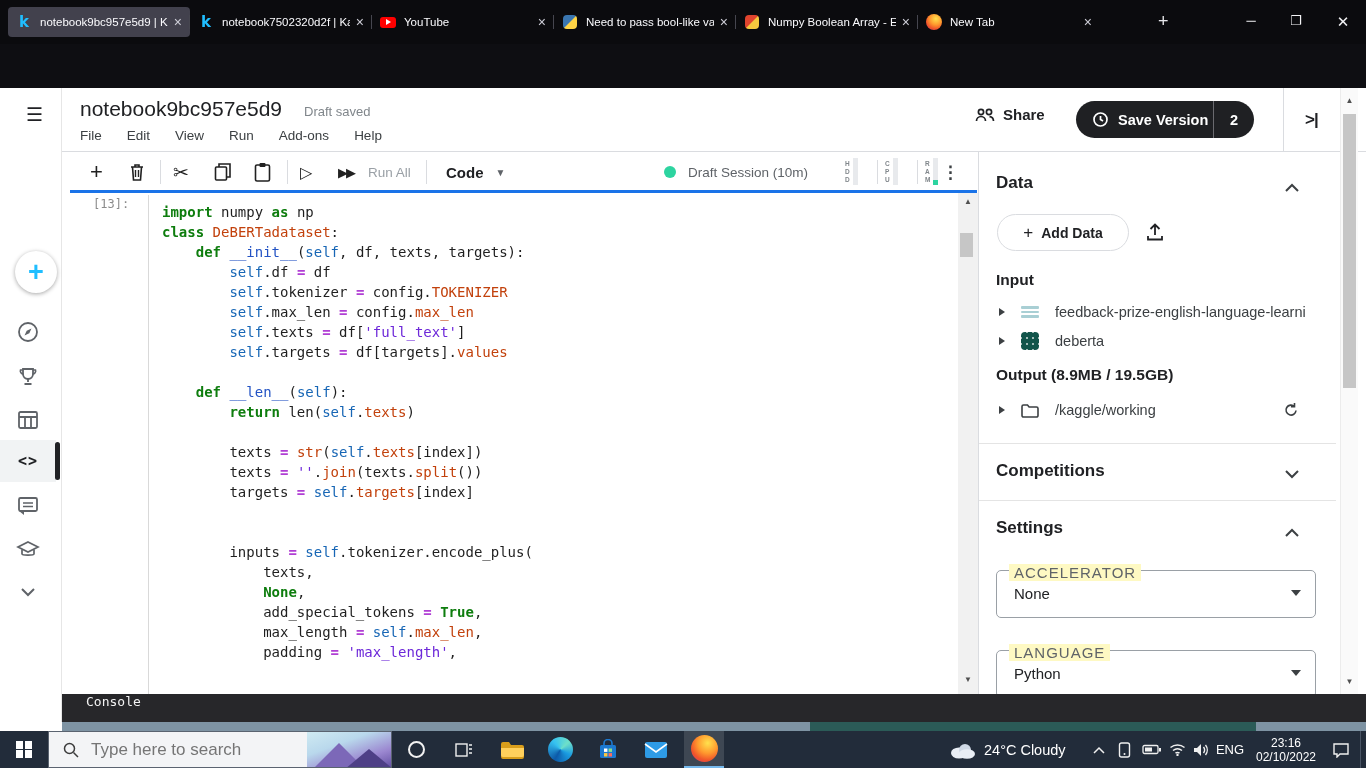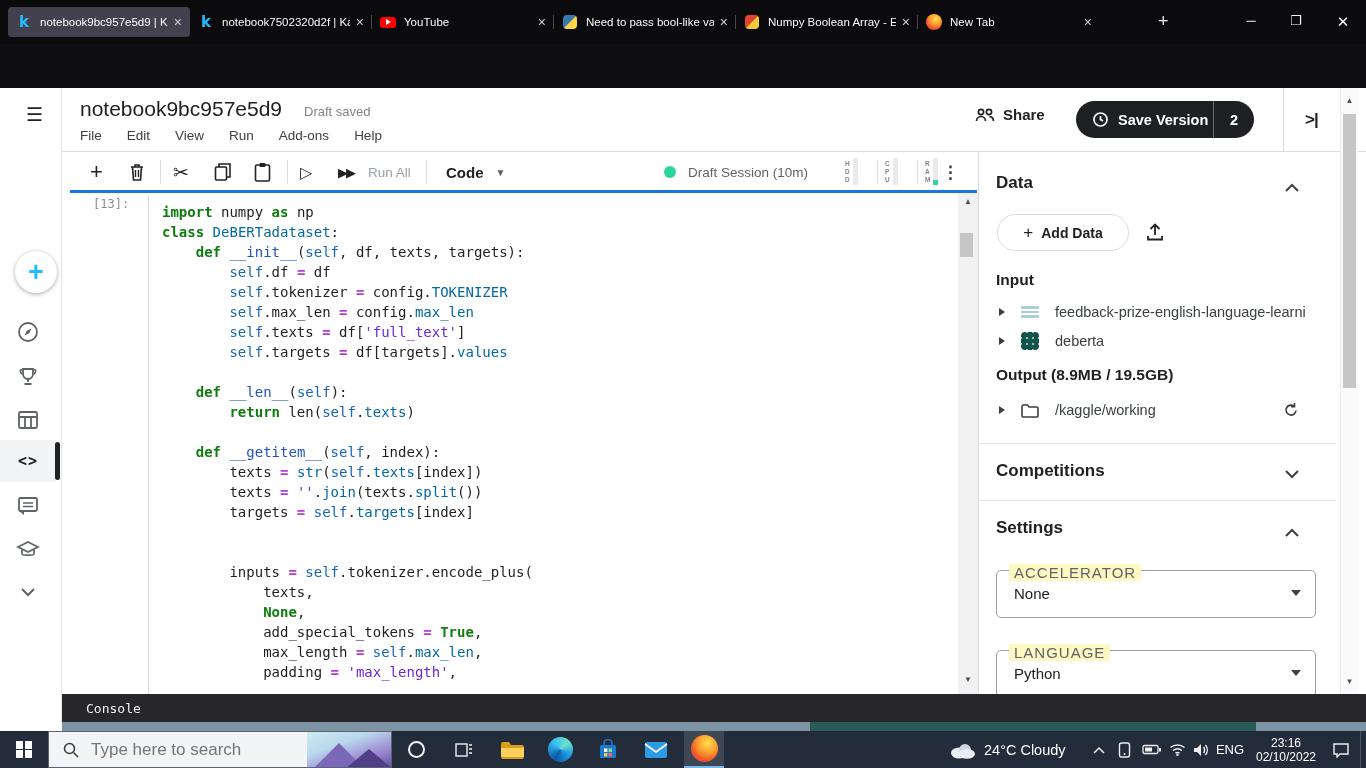--- a/index.html
+++ b/index.html
@@ -79,21 +79,21 @@
   #bluebar{left:70px;top:190px;width:907px;height:3px;background:#1a73e8;}
   #editor{left:62px;top:193px;width:916px;height:501px;background:#fff;overflow:hidden;}
   #gutter{position:absolute;left:31px;top:4px;font-family:"DejaVu Sans Mono",monospace;font-size:12px;color:#8b8b8b;}
   #cellborder{position:absolute;left:86px;top:2px;width:1px;height:499px;background:#d9d9d9;}
   #code{position:absolute;left:100px;top:9px;font-family:"DejaVu Sans Mono",monospace;font-size:14px;line-height:20px;color:#1f1f1f;}
   .code-line{height:20px;white-space:pre;}
   .tok-k{color:#0e7d0e;font-weight:bold;}
   .tok-o{color:#b03fd4;font-weight:bold;}
   .tok-s{color:#6d28d9;}
   .tok-f{color:#1766b5;}
-  .tok-r{color:#0369a1;}
+  .tok-r{color:#c2410c;}
   .tok-d{color:#2353c4;}
   .tok-p{color:#1f1f1f;}
   .vscroll{background:#f1f1f1;}
   .scroll-arrow{position:absolute;left:0;width:100%;text-align:center;font-size:8px;color:#505050;}
   .scroll-thumb{position:absolute;left:2px;width:13px;background:#c6c6c6;}
 
   
   #rpanel{left:978px;top:152px;width:358px;height:542px;background:#fff;border-left:1px solid #dadce0;overflow:hidden;}
   .sec-title{font-size:17px;font-weight:bold;color:#202124;}
   .chev{stroke:#3c4043;stroke-width:2;fill:none;}
@@ -112,21 +112,21 @@
   .fieldset .legend{position:absolute;left:12px;top:-7px;background:#fef9c3;padding:0 5px;font-size:15px;font-weight:normal;
     color:#5f6368;letter-spacing:1px;}
   .fieldset .value{position:absolute;left:17px;top:14px;font-size:15px;color:#202124;}
   .fieldset .dd{position:absolute;right:14px;top:19px;width:0;height:0;border-top:6px solid #3c4043;
     border-left:5px solid transparent;border-right:5px solid transparent;}
 
   
   #pagescroll{left:1340px;top:88px;width:18px;height:606px;background:#fafafa;border-left:1px solid #ececec;}
 
   
-  #consolebar{left:62px;top:694px;width:1304px;height:28px;background:#27272a;display:flex;align-items:center;}
+  #consolebar{left:62px;top:694px;width:1304px;height:28px;background:#27272a;display:flex;}
   #consolebar span{margin-left:24px;font-family:"DejaVu Sans Mono",monospace;font-size:13px;color:#f2f2f2;}
   #bottomstrip{left:0;top:722px;width:1366px;height:9px;background:#7e93a3;}
   .strip-teal{position:absolute;left:810px;top:0;width:446px;height:9px;background:#2b5b57;}
   .strip-white{position:absolute;left:0;top:0;width:62px;height:9px;background:#fff;}
 
   
   #taskbar{left:0;top:731px;width:1366px;height:37px;background:#222c3a;display:flex;align-items:center;color:#fff;}
   .tb-slot{position:absolute;top:0;height:37px;display:flex;align-items:center;justify-content:center;}
   #tsearch{position:absolute;left:48px;top:0;width:344px;height:37px;background:#f3f4f6;border:1px solid #5a6370;
     display:flex;align-items:center;overflow:hidden;}
@@ -411,21 +411,20 @@
         <div class="code-line"><span class="tok tok-p">    </span><span class="tok tok-k">def</span><span class="tok tok-p"> </span><span class="tok tok-d">__init__</span><span class="tok tok-p">(</span><span class="tok tok-f">self</span><span class="tok tok-p">, df, texts, targets):</span></div>
         <div class="code-line"><span class="tok tok-p">        </span><span class="tok tok-f">self</span><span class="tok tok-p">.df </span><span class="tok tok-o">=</span><span class="tok tok-p"> df</span></div>
         <div class="code-line"><span class="tok tok-p">        </span><span class="tok tok-f">self</span><span class="tok tok-p">.tokenizer </span><span class="tok tok-o">=</span><span class="tok tok-p"> config.</span><span class="tok tok-r">TOKENIZER</span></div>
         <div class="code-line"><span class="tok tok-p">        </span><span class="tok tok-f">self</span><span class="tok tok-p">.max_len </span><span class="tok tok-o">=</span><span class="tok tok-p"> config.</span><span class="tok tok-r">max_len</span></div>
         <div class="code-line"><span class="tok tok-p">        </span><span class="tok tok-f">self</span><span class="tok tok-p">.texts </span><span class="tok tok-o">=</span><span class="tok tok-p"> df[</span><span class="tok tok-s">'full_text'</span><span class="tok tok-p">]</span></div>
         <div class="code-line"><span class="tok tok-p">        </span><span class="tok tok-f">self</span><span class="tok tok-p">.targets </span><span class="tok tok-o">=</span><span class="tok tok-p"> df[targets].</span><span class="tok tok-r">values</span></div>
         <div class="code-line">&nbsp;</div>
         <div class="code-line"><span class="tok tok-p">    </span><span class="tok tok-k">def</span><span class="tok tok-p"> </span><span class="tok tok-d">__len__</span><span class="tok tok-p">(</span><span class="tok tok-f">self</span><span class="tok tok-p">):</span></div>
         <div class="code-line"><span class="tok tok-p">        </span><span class="tok tok-k">return</span><span class="tok tok-p"> len(</span><span class="tok tok-f">self</span><span class="tok tok-p">.</span><span class="tok tok-r">texts</span><span class="tok tok-p">)</span></div>
         <div class="code-line">&nbsp;</div>
-        <div class="code-line"><span class="tok tok-p">    </span><span class="tok tok-k">def</span><span class="tok tok-p"> </span><span class="tok tok-d">__getitem__</span><span class="tok tok-p">(</span><span class="tok tok-f">self</span><span class="tok tok-p">, index):</span></div>
         <div class="code-line"><span class="tok tok-p">        texts </span><span class="tok tok-o">=</span><span class="tok tok-p"> </span><span class="tok tok-r">str</span><span class="tok tok-p">(</span><span class="tok tok-f">self</span><span class="tok tok-p">.</span><span class="tok tok-r">texts</span><span class="tok tok-p">[index])</span></div>
         <div class="code-line"><span class="tok tok-p">        texts </span><span class="tok tok-o">=</span><span class="tok tok-p"> </span><span class="tok tok-s">''</span><span class="tok tok-p">.</span><span class="tok tok-r">join</span><span class="tok tok-p">(texts.</span><span class="tok tok-r">split</span><span class="tok tok-p">())</span></div>
         <div class="code-line"><span class="tok tok-p">        targets </span><span class="tok tok-o">=</span><span class="tok tok-p"> </span><span class="tok tok-f">self</span><span class="tok tok-p">.</span><span class="tok tok-r">targets</span><span class="tok tok-p">[index]</span></div>
         <div class="code-line">&nbsp;</div>
         <div class="code-line">&nbsp;</div>
         <div class="code-line"><span class="tok tok-p">        inputs </span><span class="tok tok-o">=</span><span class="tok tok-p"> </span><span class="tok tok-f">self</span><span class="tok tok-p">.tokenizer.encode_plus(</span></div>
         <div class="code-line"><span class="tok tok-p">            texts,</span></div>
         <div class="code-line"><span class="tok tok-p">            </span><span class="tok tok-k">None</span><span class="tok tok-p">,</span></div>
         <div class="code-line"><span class="tok tok-p">            add_special_tokens </span><span class="tok tok-o">=</span><span class="tok tok-p"> </span><span class="tok tok-k">True</span><span class="tok tok-p">,</span></div>
         <div class="code-line"><span class="tok tok-p">            max_length </span><span class="tok tok-o">=</span><span class="tok tok-p"> </span><span class="tok tok-f">self</span><span class="tok tok-p">.</span><span class="tok tok-r">max_len</span><span class="tok tok-p">,</span></div>

